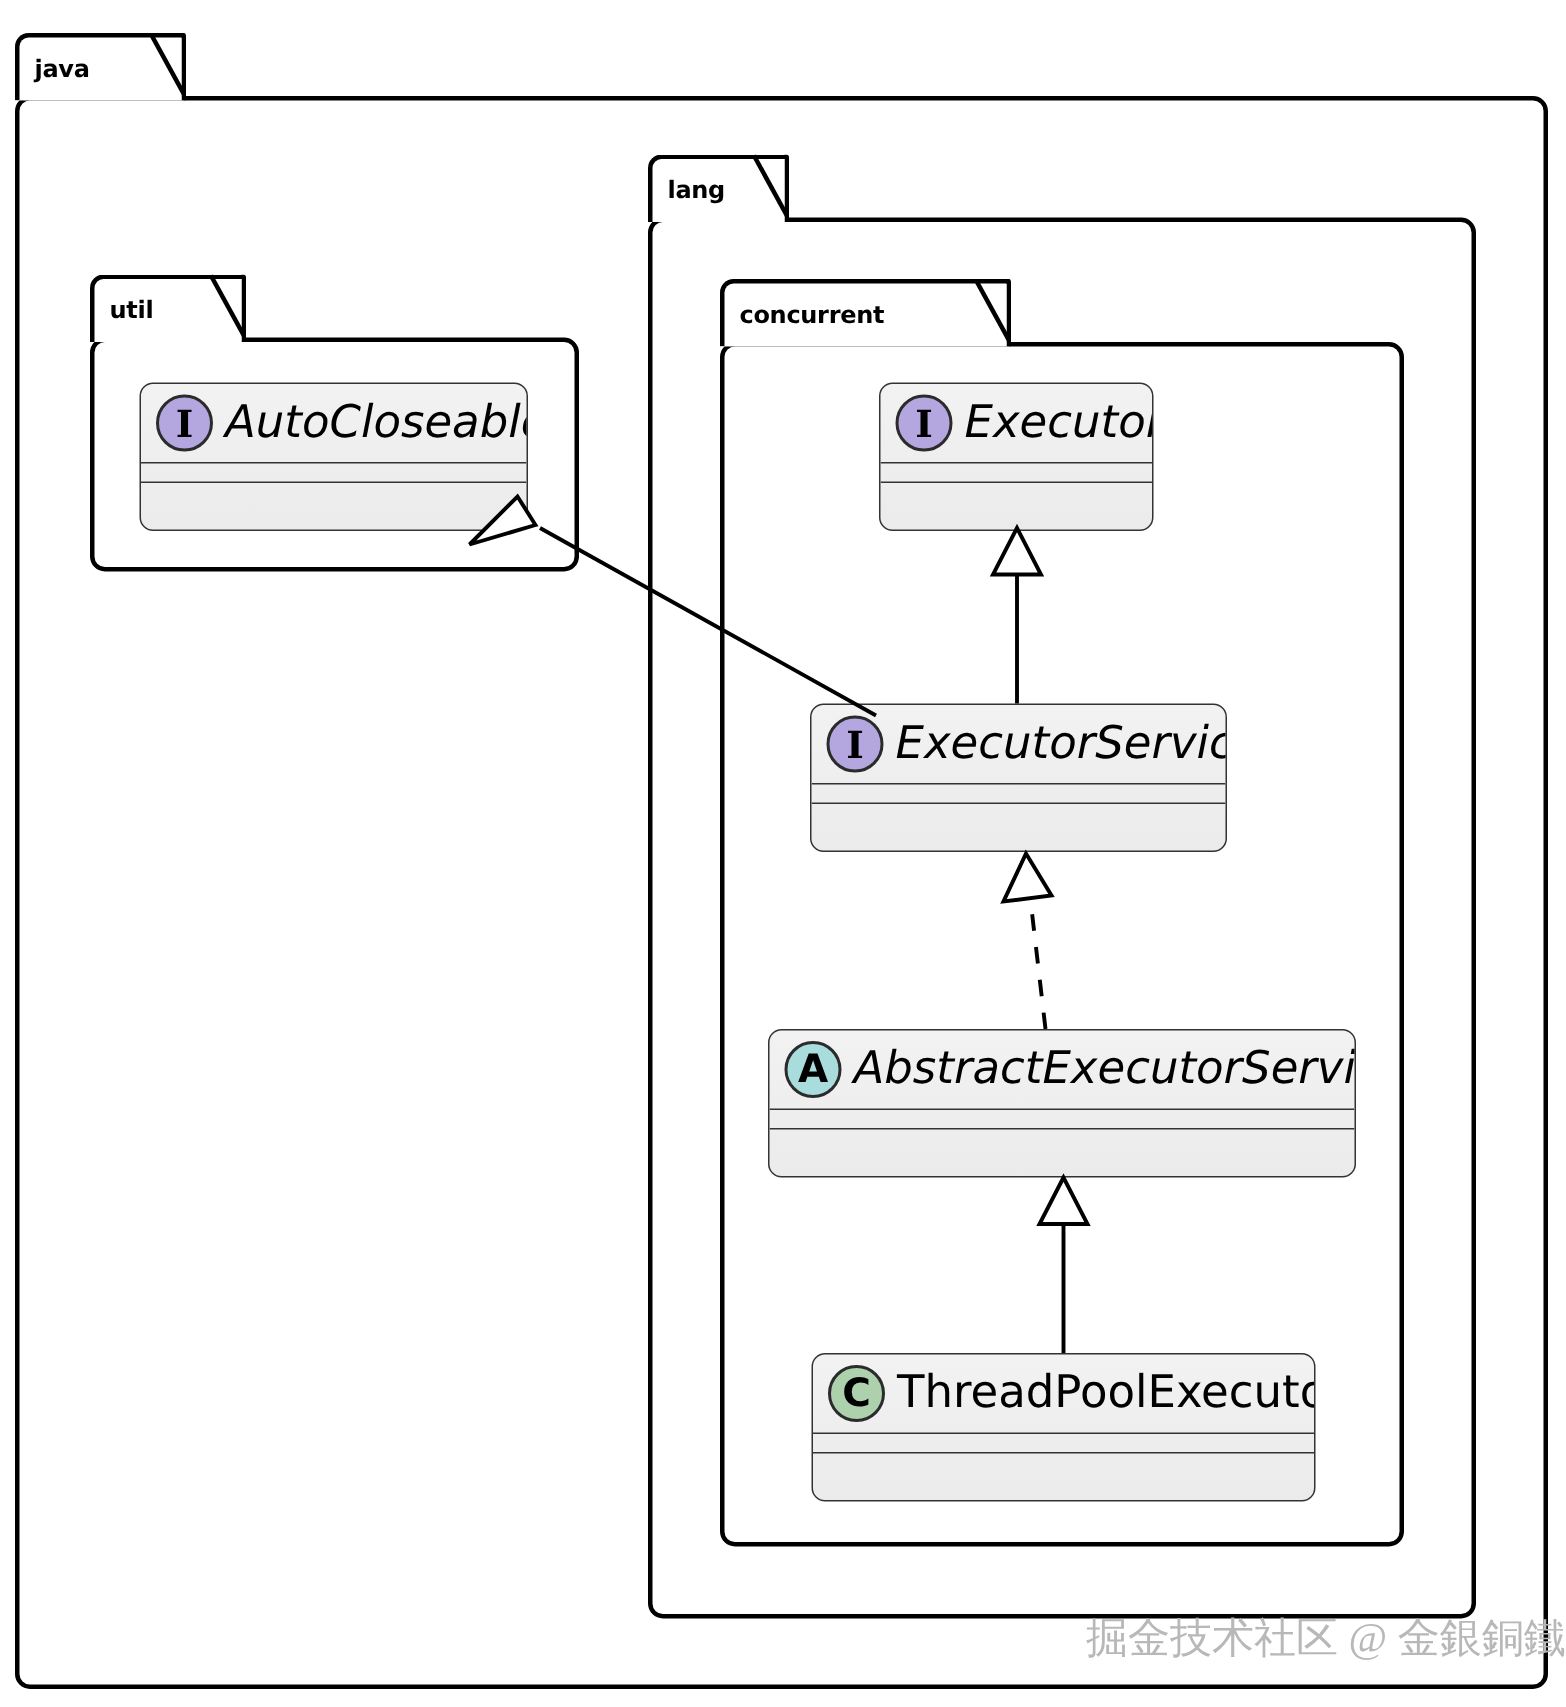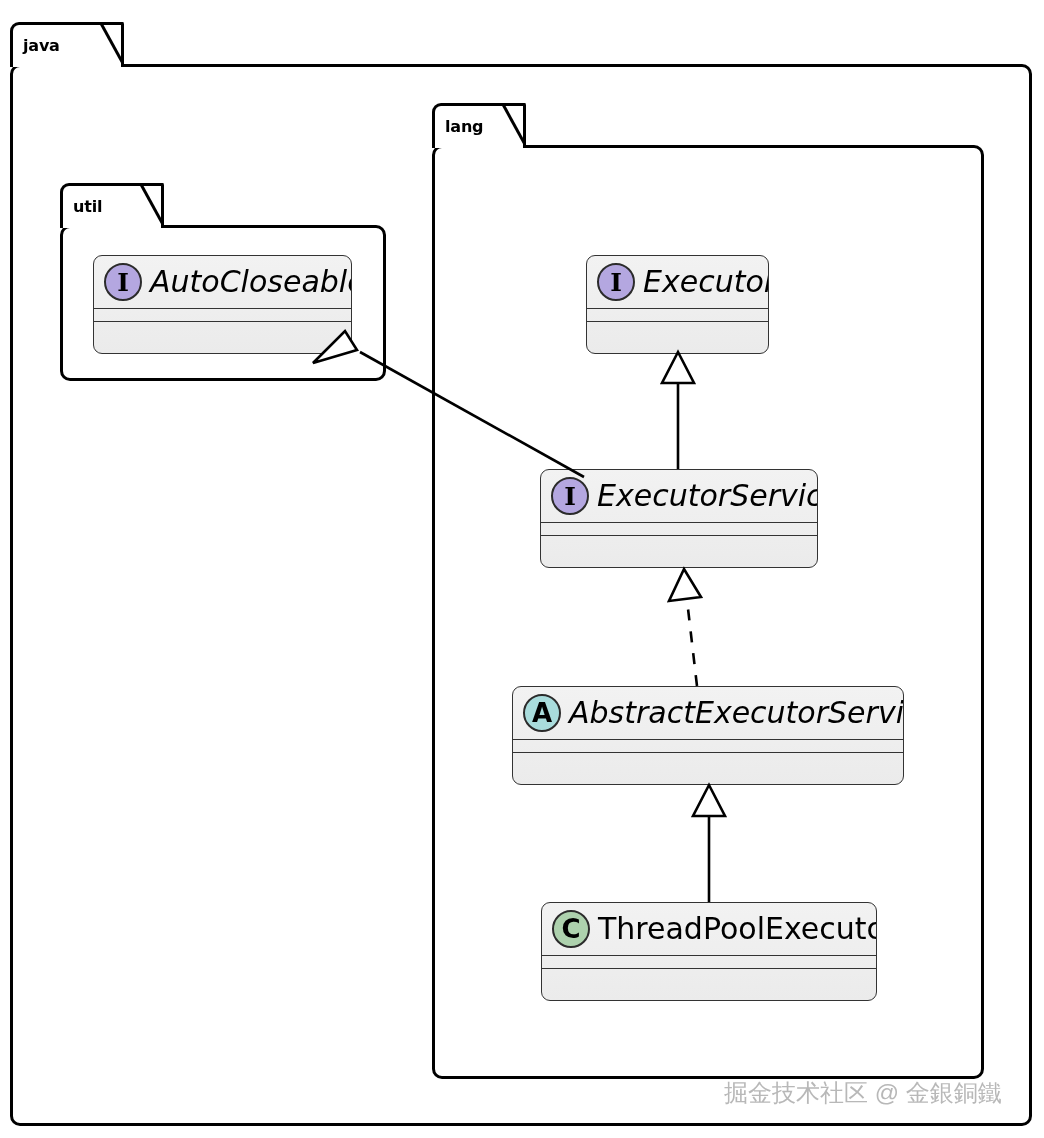--- a/index.html
+++ b/index.html
@@ -117,26 +117,26 @@
     left: 0;
     top: 0;
     width: 1044px;
     height: 1138px;
     z-index: 6;
     pointer-events: none;
   }
   
   .watermark {
     position: absolute;
-    font-size: 24px;
+    font-size: 28px;
     line-height: 26px;
     color: #b8b8b8;
     white-space: nowrap;
     z-index: 8;
-    font-family: Liberation Sans, sans-serif;
+    font-family: Liberation Serif, serif;
   }
 </style>
 </head>
 <body>
 
 <div id="canvas">
 
   <div class="pkg" style="left: 10px; top: 22px; width: 1022px; height: 1104px;">
     <div class="pkg-body" style="top: 42px; width: 1022px; height: 1062px;"></div>
     <div class="pkg-tab" style="width: 92px; height: 42px;">
@@ -160,20 +160,29 @@
   <div class="pkg" style="left: 60px; top: 183px; width: 326px; height: 198px;">
     <div class="pkg-body" style="top: 42px; width: 326px; height: 156px;"></div>
     <div class="pkg-tab" style="width: 82px; height: 42px;">
       <span class="pkg-tab-label">util</span>
     </div>
     <svg class="pkg-tab-slant" viewBox="0 0 24 42" preserveAspectRatio="none" style="left: 80px; height: 42px;">
       <path d="M 0.5 0.5 L 23 41.5" stroke="#000000" stroke-width="3" fill="none"></path>
     </svg>
   </div>
 
+  <div class="pkg" style="left: 480px; top: 186px; width: 456px; height: 845px;">
+    <div class="pkg-body" style="top: 42px; width: 456px; height: 803px;"></div>
+    <div class="pkg-tab" style="width: 172px; height: 42px;">
+      <span class="pkg-tab-label">concurrent</span>
+    </div>
+    <svg class="pkg-tab-slant" viewBox="0 0 24 42" preserveAspectRatio="none" style="left: 170px; height: 42px;">
+      <path d="M 0.5 0.5 L 23 41.5" stroke="#000000" stroke-width="3" fill="none"></path>
+    </svg>
+  </div>
 
   <svg class="edges" viewBox="0 0 1044 1138">
 
     <g>
       <line x1="584" y1="477" x2="360" y2="352" stroke="#000000" stroke-width="2.6"></line>
       <polygon points="357,350 313,363 345,331" fill="#ffffff" stroke="#000000" stroke-width="2.6" stroke-linejoin="miter"></polygon>
     </g>
 
     <g>
       <line x1="678" y1="469" x2="678" y2="382" stroke="#000000" stroke-width="2.6"></line>

